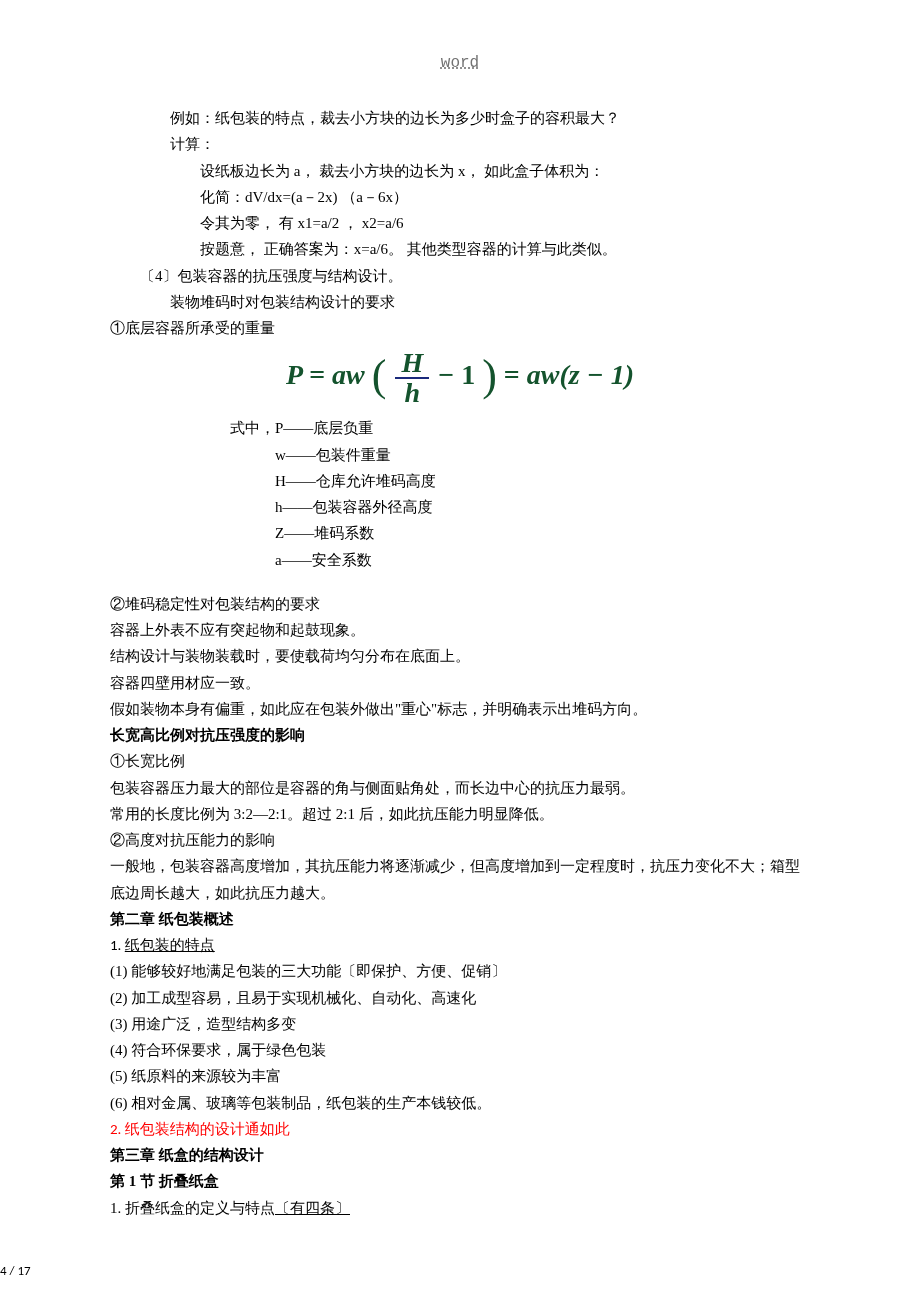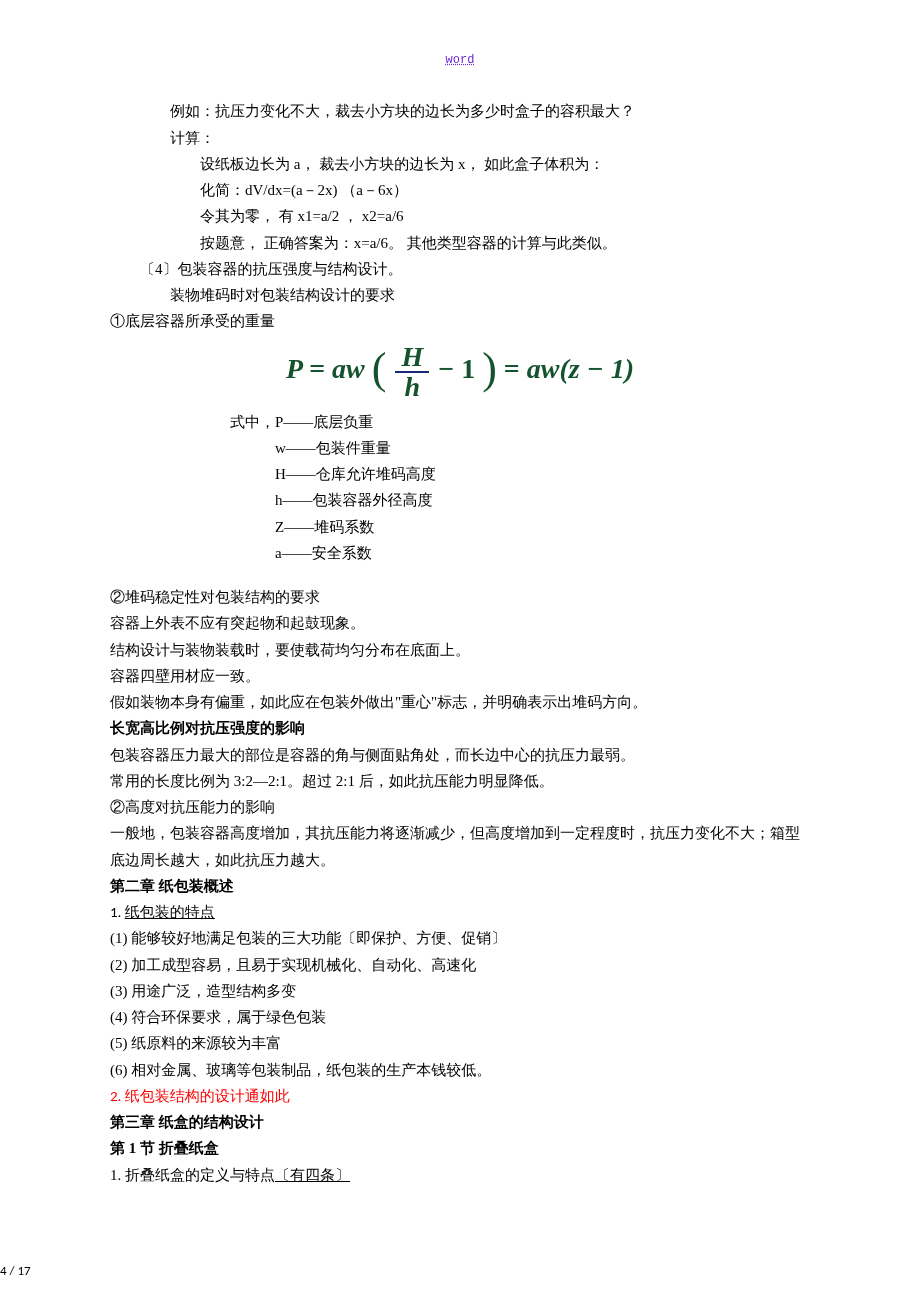--- a/index.html
+++ b/index.html
@@ -14,23 +14,23 @@
   .page {
     width: 920px;
     min-height: 1302px;
     box-sizing: border-box;
     padding: 50px 110px 30px 110px;
     position: relative;
   }
   .header-word {
     text-align: center;
     font-family: "Courier New", monospace;
-    color: #6d28d9;
+    color: #737373;
     text-decoration: underline dotted;
-    font-size: 12px;
+    font-size: 16px;
     margin-bottom: 28px;
   }
   .content p {
     margin: 0;
     line-height: 1.75;
   }
   .indent { text-indent: 4em; }
   .indent2 { text-indent: 6em; }
   .formula-block {
     text-align: center;
@@ -80,21 +80,21 @@
   .mono { font-family: "Calibri","Arial",sans-serif; }
 </style>
 </head>
 <body>
 
 <div class="page">
 
   <div class="header-word">word</div>
 
   <div class="content">
-    <p class="indent">例如：抗压力变化不大，裁去小方块的边长为多少时盒子的容积最大？</p>
+    <p class="indent">例如：纸包装的特点，裁去小方块的边长为多少时盒子的容积最大？</p>
     <p class="indent">计算：</p>
     <p class="indent2">设纸板边长为 a， 裁去小方块的边长为 x， 如此盒子体积为：</p>
     <p class="indent2">化简：dV/dx=(a－2x) （a－6x）</p>
     <p class="indent2">令其为零， 有 x1=a/2 ， x2=a/6</p>
     <p class="indent2">按题意， 正确答案为：x=a/6。  其他类型容器的计算与此类似。</p>
     <p style="text-indent:2em;">〔4〕包装容器的抗压强度与结构设计。</p>
     <p class="indent">装物堆码时对包装结构设计的要求</p>
     <p>①底层容器所承受的重量</p>
 
     <div class="formula-block">
@@ -120,20 +120,21 @@
     </div>
 
     <p style="height:1.2em;"></p>
 
     <p>②堆码稳定性对包装结构的要求</p>
     <p>容器上外表不应有突起物和起鼓现象。</p>
     <p>结构设计与装物装载时，要使载荷均匀分布在底面上。</p>
     <p>容器四壁用材应一致。</p>
     <p>假如装物本身有偏重，如此应在包装外做出"重心"标志，并明确表示出堆码方向。</p>
     <p class="bold-songti">长宽高比例对抗压强度的影响</p>
+    <p>①长宽比例</p>
     <p>包装容器压力最大的部位是容器的角与侧面贴角处，而长边中心的抗压力最弱。</p>
     <p>常用的长度比例为 3:2—2:1。超过 2:1 后，如此抗压能力明显降低。</p>
     <p>②高度对抗压能力的影响</p>
     <p>一般地，包装容器高度增加，其抗压能力将逐渐减少，但高度增加到一定程度时，抗压力变化不大；箱型底边周长越大，如此抗压力越大。</p>
     <p class="bold-songti">第二章   纸包装概述</p>
     <p>
       <span class="mono">1.   </span><span class="underline">纸包装的特点</span>
     </p>
     <p>(1) 能够较好地满足包装的三大功能〔即保护、方便、促销〕</p>
     <p>(2) 加工成型容易，且易于实现机械化、自动化、高速化</p>

